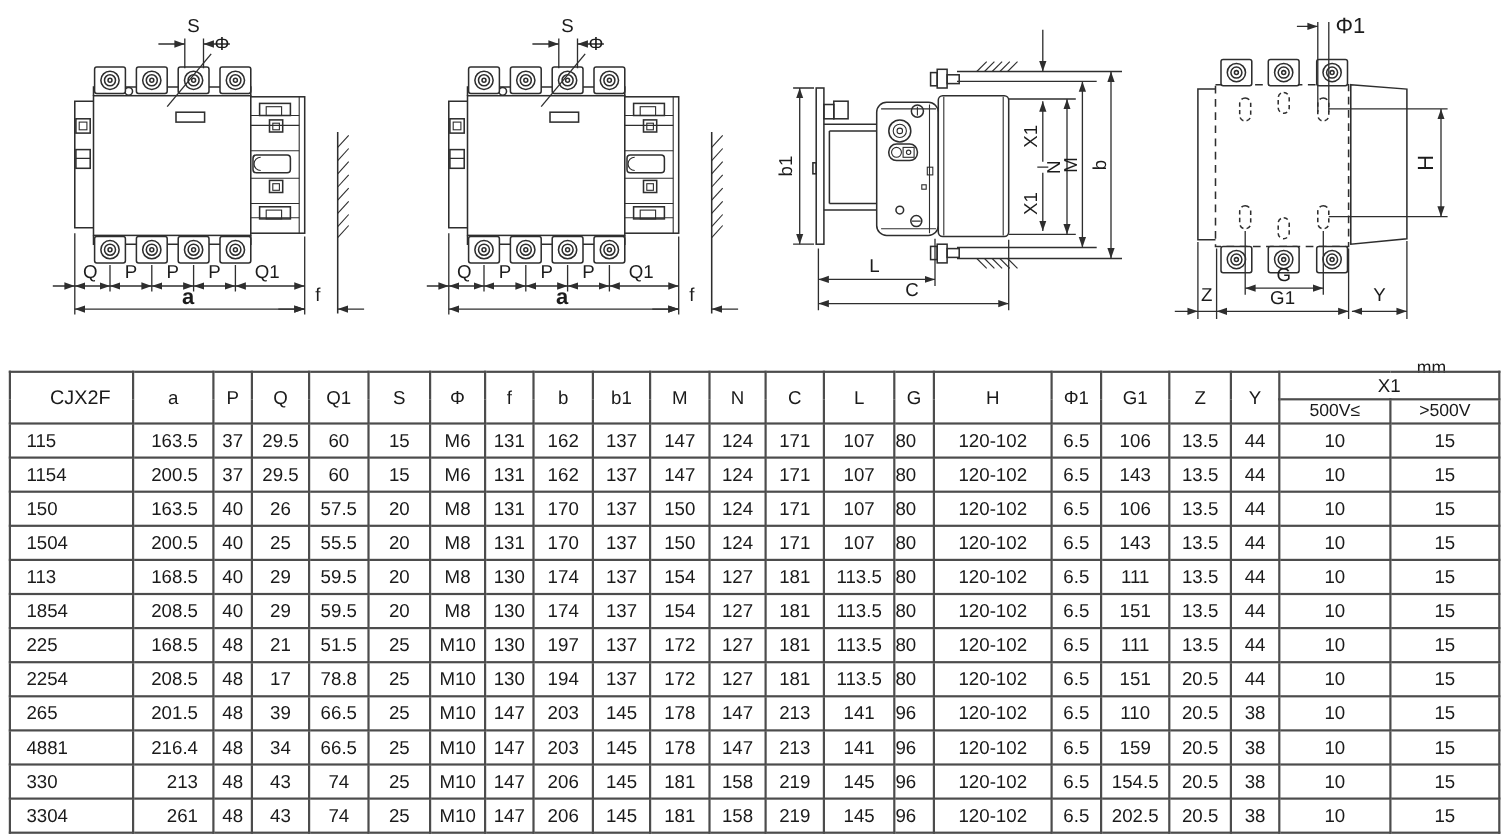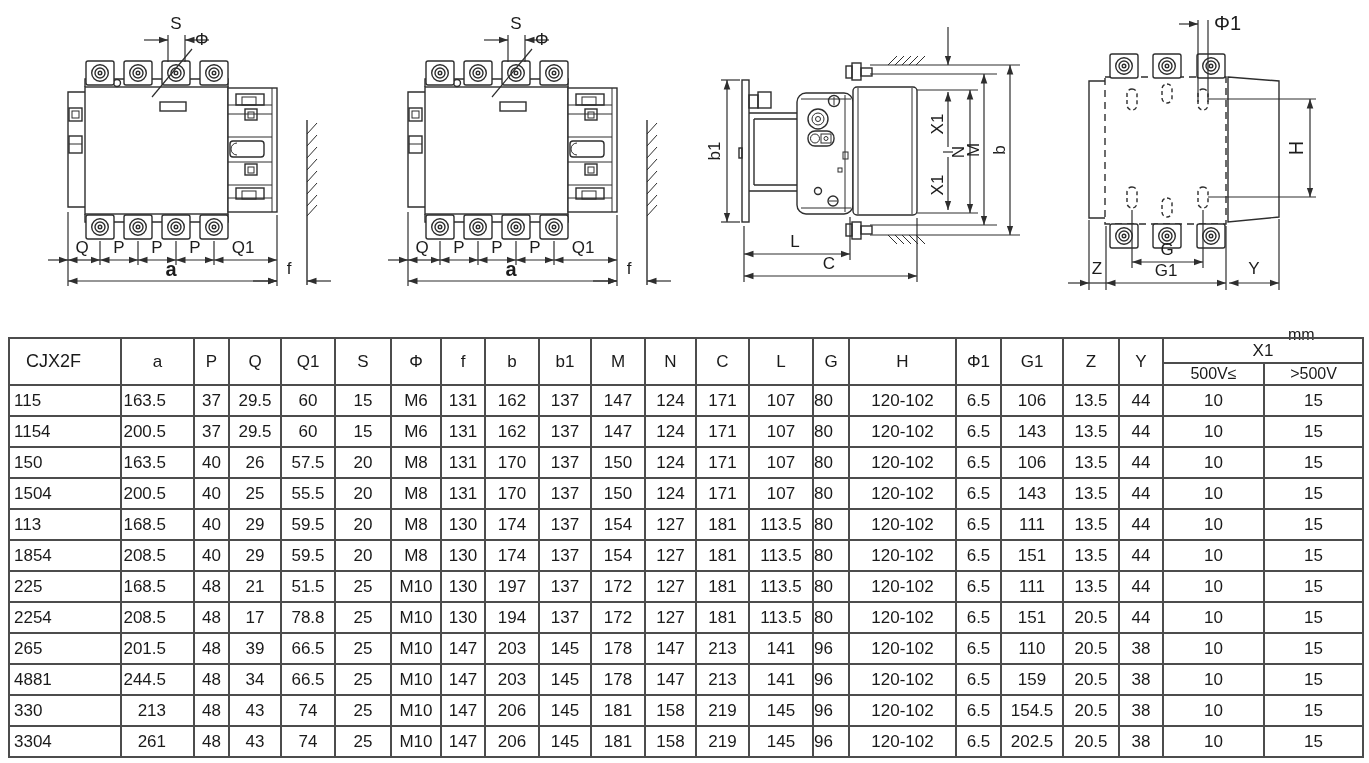--- a/index.html
+++ b/index.html
@@ -17,23 +17,23 @@
   .de{marker-end:url(#a1);}
   .unit{position:absolute;left:1288px;top:306px;width:60px;font-size:16px;margin-top:20px;}
   .tblwrap{position:absolute;left:8px;top:337px;}
   table{border-collapse:collapse;table-layout:fixed;width:1354px;}
   th,td{border:2px solid #4c4c4c;font-weight:normal;font-size:17px;text-align:center;
         padding:0;white-space:nowrap;overflow:hidden;}
   thead tr.h1 th{height:23px;}
   thead tr.h2 th{height:20px;font-size:16px;text-align:center;}
   th[rowspan]{height:auto;}
   tbody td{height:29px;}
-  td.c-model{text-align:left;padding-left:4px;}
-  th.c-model{text-align:left;padding-left:16px;font-size:18px;margin-left:12px;}
-  td.c-a{text-align:right;padding-right:27px;margin-left:40px;}
+  td.c-model{text-align:left;padding-left:14px;}
+  th.c-model{text-align:center;padding-left:16px;font-size:18px;margin-left:12px;}
+  td.c-a{text-align:right;padding-right:13px;margin-left:40px;}
   td.c-g{text-align:left;padding-right:3px;}
 </style>
 </head>
 <body>
 
 <div class="page">
 
   <svg class="dwg" style="left:40px" width="330" height="303" viewBox="0 0 330 303">
     <defs>
       <marker id="a1" viewBox="0 0 10 8" markerWidth="10" markerHeight="8" refX="9.5" refY="4" orient="auto-start-reverse" markerUnits="userSpaceOnUse">
@@ -543,21 +543,21 @@
             <td>120-102</td>
             <td>6.5</td>
             <td>110</td>
             <td>20.5</td>
             <td>38</td>
             <td>10</td>
             <td>15</td>
           </tr>
           <tr>
             <td class="c-model">4881</td>
-            <td class="c-a">244.5</td>
+            <td class="c-a">216.4</td>
             <td>48</td>
             <td>34</td>
             <td>66.5</td>
             <td>25</td>
             <td>M10</td>
             <td>147</td>
             <td>203</td>
             <td>145</td>
             <td>178</td>
             <td>147</td>

